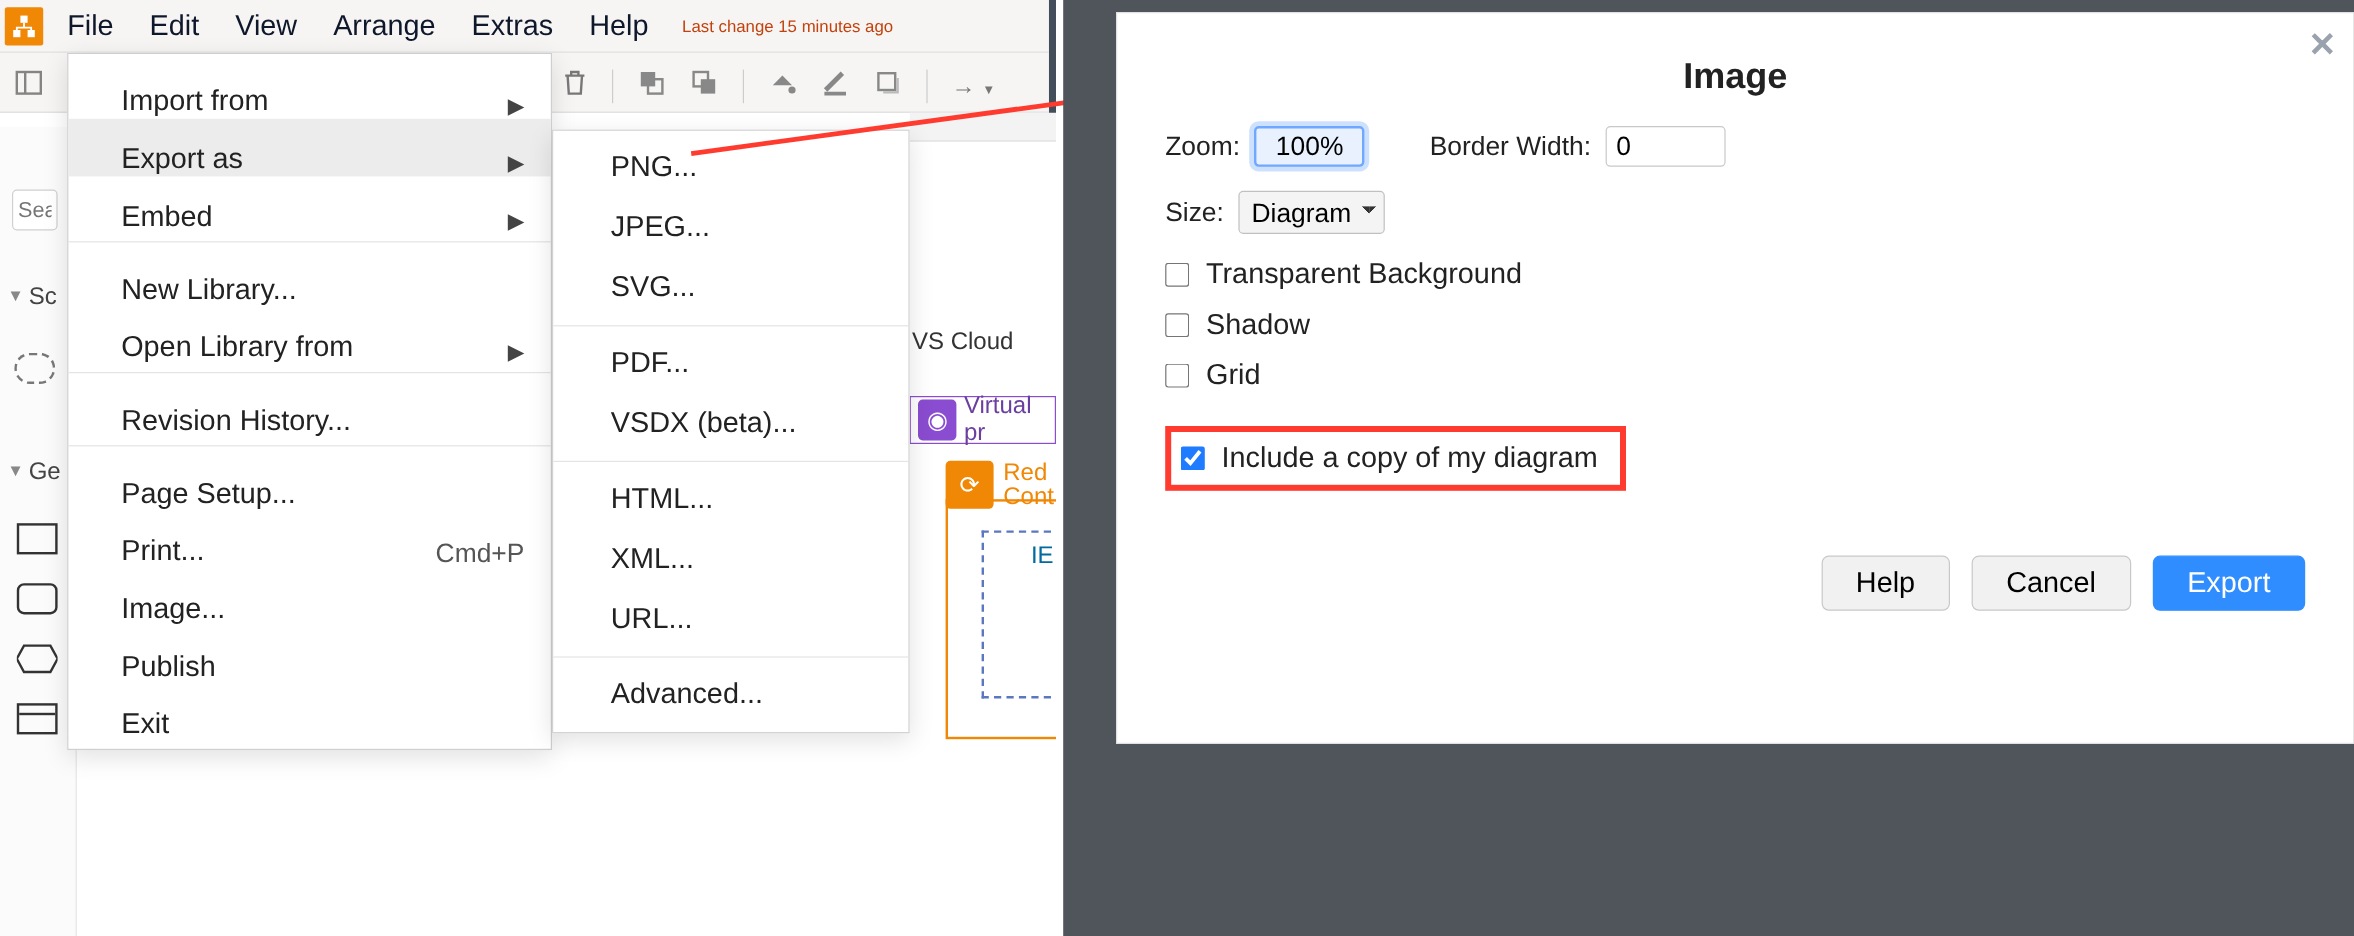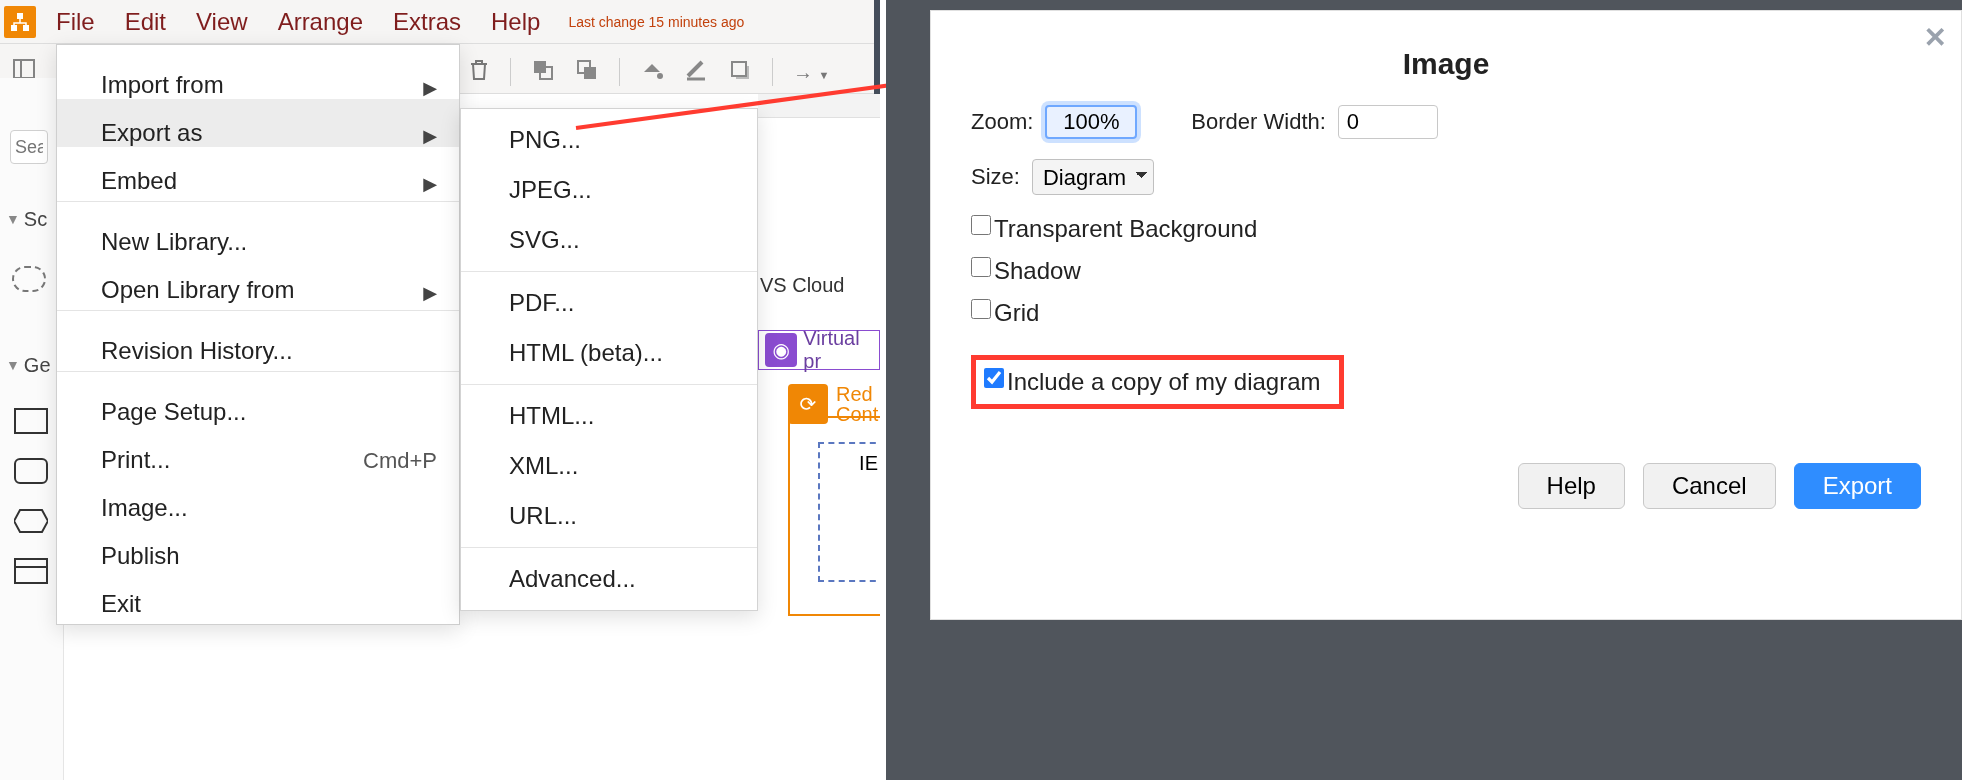--- a/index.html
+++ b/index.html
@@ -35,37 +35,37 @@
   }
   .menubar .logo {
     width: 32px; height: 32px;
     background: #f08705;
     border-radius: 2px;
     display: inline-flex;
     align-items: center; justify-content: center;
     color: #fff;
     font-weight: bold;
   }
-  .menubar .mitem { padding: 4px 10px; cursor: default; color: #7f1d1d; }
+  .menubar .mitem { padding: 4px 10px; cursor: default; color: #0f172a; }
   .menubar .status { color: #c2410c; font-size: 14px; padding-left: 8px; }
 
   .toolbar {
     height: 50px;
     background: #f6f5f4;
     border-bottom: 1px solid #ddd;
     display: flex; align-items: center;
     gap: 16px;
     padding: 0 10px;
     font-size: 22px;
     color: #5a5a5a;
   }
   .toolbar .ticon { width: 28px; height: 28px; display:inline-flex; align-items:center; justify-content:center; opacity:.7; }
 
   .left-pane {
-    position: absolute; left: 0; top: 78px; width: 64px; bottom: 0;
+    position: absolute; left: 0; top: 106px; width: 64px; bottom: 0;
     border-right: 1px solid #e5e5e5;
     background: #fbfbfb;
     padding-top: 8px;
   }
   .left-pane .search-stub {
     position: absolute; left: 10px; top: 52px;
     width: 38px; height: 34px;
     border: 1px solid #d0d0d0; border-radius: 4px;
     font-size: 18px; color: #888; padding: 4px 4px;
     background: #fff;
@@ -116,21 +116,21 @@
     overflow: hidden;
   }
   .canvas-bits .ruler { position:absolute; top:0; left:0; right:0; height:24px; background:#f3f3f3; border-bottom:1px solid #e0e0e0;}
   .canvas-bits .aws-label { position:absolute; top:180px; left:2px; font-size:20px; color:#333; }
   .canvas-bits .vp { position:absolute; top:236px; left:0; right:0; height:40px; background:#fff; border:1px solid #8a4cd0; color:#6b3fa0; font-size:20px; display:flex; align-items:center; }
   .canvas-bits .vp .ic { width:34px; height:34px; background:#8a4cd0; border-radius:4px; margin:0 6px; display:inline-flex;align-items:center;justify-content:center;color:#fff;}
   .canvas-bits .red { position:absolute; top:280px; left:30px; right:0; height:60px; color:#f08705; font-size:20px; display:flex; align-items:center;}
   .canvas-bits .red .ic { width:40px; height:40px; background:#f08705; border-radius:4px; margin-right:8px; display:inline-flex;align-items:center;justify-content:center;color:#fff;}
   .canvas-bits .orange-box { position:absolute; top:322px; left:30px; width:200px; height:200px; border:2px solid #f08705;}
   .canvas-bits .dashed { position:absolute; top:348px; left:60px; width:120px; height:140px; border:2px dashed #5a77c0;}
-  .canvas-bits .ie { position:absolute; top:358px; right:2px; color:#000000; font-size:20px;}
+  .canvas-bits .ie { position:absolute; top:358px; right:2px; color:#0369a1; font-size:20px;}
 
   
   .arrow-svg { position:absolute; left: 570px; top: 38px; width: 510px; height: 120px; pointer-events:none; }
 
   
   .dialog-wrap {
     position:absolute; left: 886px; top:0; width: 1076px; height: 780px;
     background: #50555c;
   }
   .dialog {
@@ -150,21 +150,21 @@
   .zoom-in { width:92px; border:2px solid #6fa8ff !important; box-shadow: 0 0 0 4px rgba(111,168,255,.35); background:#e9f1ff; text-align:center;}
   .bw-in { width:100px; }
   .dialog select {
     height:36px; border:1px solid #c0c0c0; border-radius:4px; background:#f4f4f4; font-size:22px; padding:2px 26px 2px 10px;
     appearance:none; -webkit-appearance:none;
     background-image: linear-gradient(45deg, transparent 50%, #333 50%), linear-gradient(135deg, #333 50%, transparent 50%);
     background-position: right 12px top 12px, right 6px top 12px;
     background-size: 6px 6px, 6px 6px;
     background-repeat:no-repeat;
   }
-  .chk-row { display:flex; align-items:flex-start; gap:3px; margin: 14px 0; font-size:24px;}
+  .chk-row { display:flex; align-items:center; gap:14px; margin: 14px 0; font-size:24px;}
   .chk-row input[type=checkbox]{ width:20px; height:20px; accent-color:#1f7bff;}
   .chk-highlight {
     border: 5px solid #ff3b30;
     padding: 8px 18px 8px 8px;
     display:inline-flex;
   }
   .dialog .btnrow { display:flex; justify-content:flex-end; gap:18px; margin-top:40px;}
   .dialog button {
     height:46px; padding:0 28px; font-size:24px; border-radius:6px; border:1px solid #c8c8c8;
     background:#f1f1f1; cursor:pointer;
@@ -322,21 +322,21 @@
         <span>JPEG...</span>
       </div>
     <div class="srow">
         <span>SVG...</span>
       </div>
     <div class="divider"></div>
     <div class="srow">
         <span>PDF...</span>
       </div>
     <div class="srow">
-        <span>HTML (beta)...</span>
+        <span>VSDX (beta)...</span>
       </div>
     <div class="divider"></div>
     <div class="srow">
         <span>HTML...</span>
       </div>
     <div class="srow">
         <span>XML...</span>
       </div>
     <div class="srow">
         <span>URL...</span>

